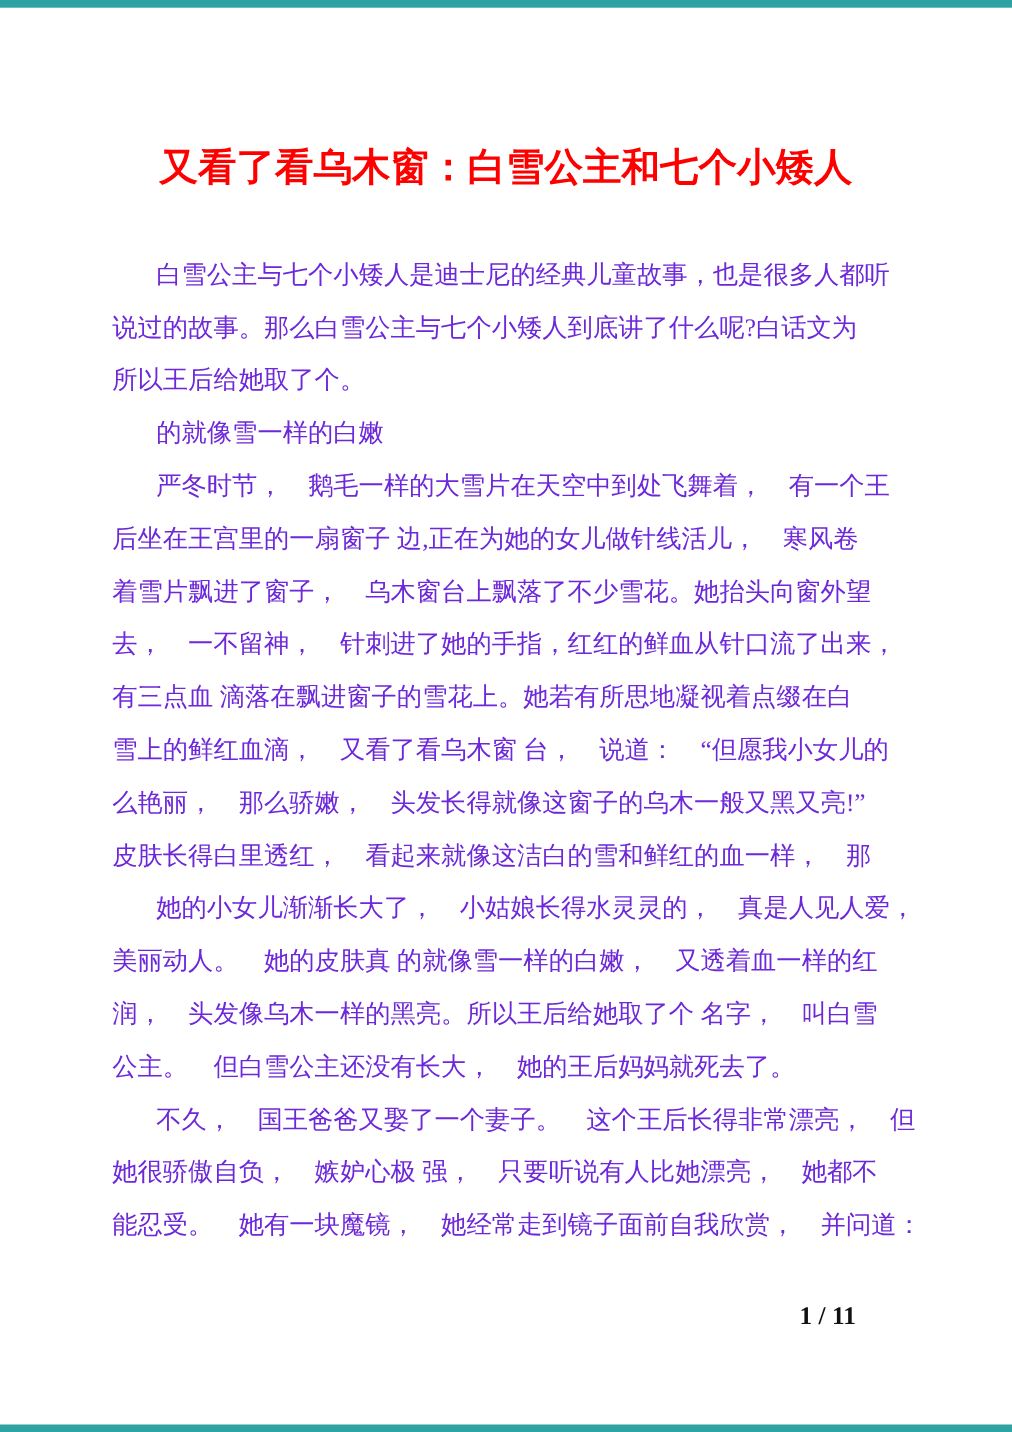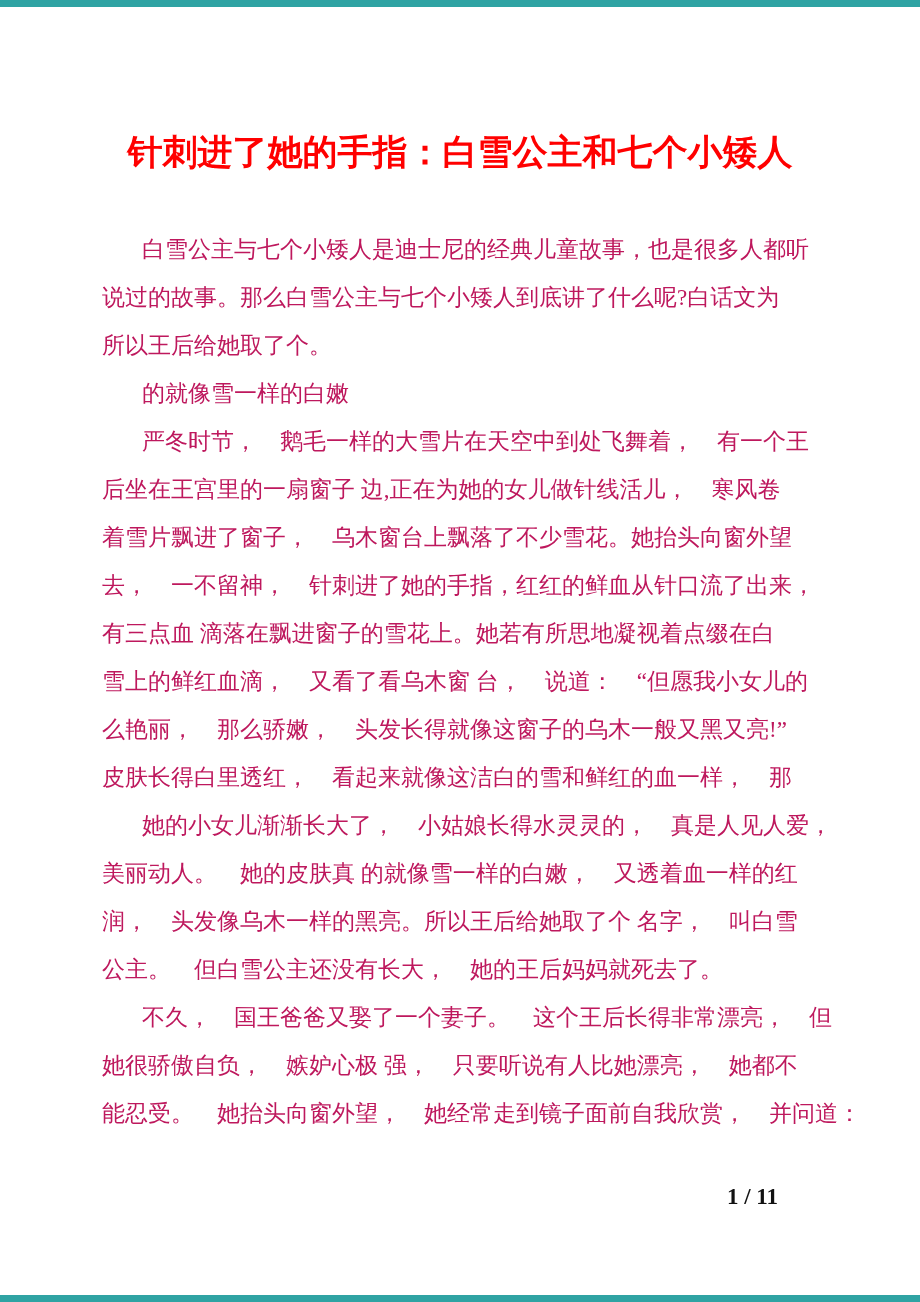--- a/index.html
+++ b/index.html
@@ -47,38 +47,38 @@
     padding-left: 102px;
     padding-right: 60px;
     color: #000000;
   }
   .paragraph { margin: 0; padding: 0; }
   .line {
     height: 48px;
     line-height: 48px;
     font-size: 23px;
     white-space: pre;
-    color: #be185d;
+    color: #6d28d9;
   }
   .line.first { padding-left: 40px; }
   .page-footer {
     position: absolute;
     top: 1184px;
     right: 142px;
     font-size: 23px;
     font-weight: bold;
     color: #111111;
     font-family: "Liberation Serif", "DejaVu Serif", serif;
   }
 </style>
 </head>
 <body>
 
 <div class="page">
-  <h1 class="doc-title" style="color: rgb(255, 0, 0);">针刺进了她的手指：白雪公主和七个小矮人</h1>
+  <h1 class="doc-title" style="color: rgb(255, 0, 0);">又看了看乌木窗：白雪公主和七个小矮人</h1>
 
   <div class="doc-body" style="color: rgb(0, 0, 0);">
       <div class="paragraph">
         <div class="line first">白雪公主与七个小矮人是迪士尼的经典儿童故事，也是很多人都听</div>
         <div class="line">说过的故事。那么白雪公主与七个小矮人到底讲了什么呢?白话文为</div>
         <div class="line">所以王后给她取了个。</div>
       </div>
       <div class="paragraph">
         <div class="line first">的就像雪一样的白嫩</div>
       </div>
@@ -94,21 +94,21 @@
       </div>
       <div class="paragraph">
         <div class="line first">她的小女儿渐渐长大了，　小姑娘长得水灵灵的，　真是人见人爱，</div>
         <div class="line">美丽动人。　她的皮肤真 的就像雪一样的白嫩，　又透着血一样的红</div>
         <div class="line">润，　头发像乌木一样的黑亮。所以王后给她取了个 名字，　叫白雪</div>
         <div class="line">公主。　但白雪公主还没有长大，　她的王后妈妈就死去了。</div>
       </div>
       <div class="paragraph">
         <div class="line first">不久，　国王爸爸又娶了一个妻子。　这个王后长得非常漂亮，　但</div>
         <div class="line">她很骄傲自负，　嫉妒心极 强，　只要听说有人比她漂亮，　她都不</div>
-        <div class="line">能忍受。　她抬头向窗外望，　她经常走到镜子面前自我欣赏，　并问道：</div>
+        <div class="line">能忍受。　她有一块魔镜，　她经常走到镜子面前自我欣赏，　并问道：</div>
       </div>
     </div>
 
   <div class="page-footer">1 / 11</div>
 </div>
 
 <div class="edge-bar top" style="background: rgb(47, 163, 163);"></div>
 <div class="edge-bar bottom" style="background: rgb(47, 163, 163);"></div>
 
 </body></html>

